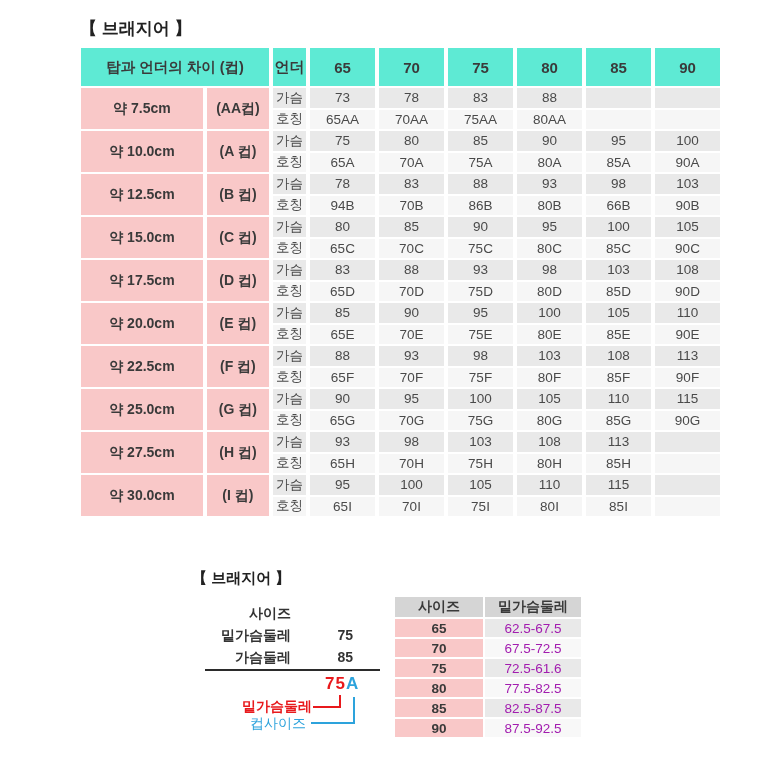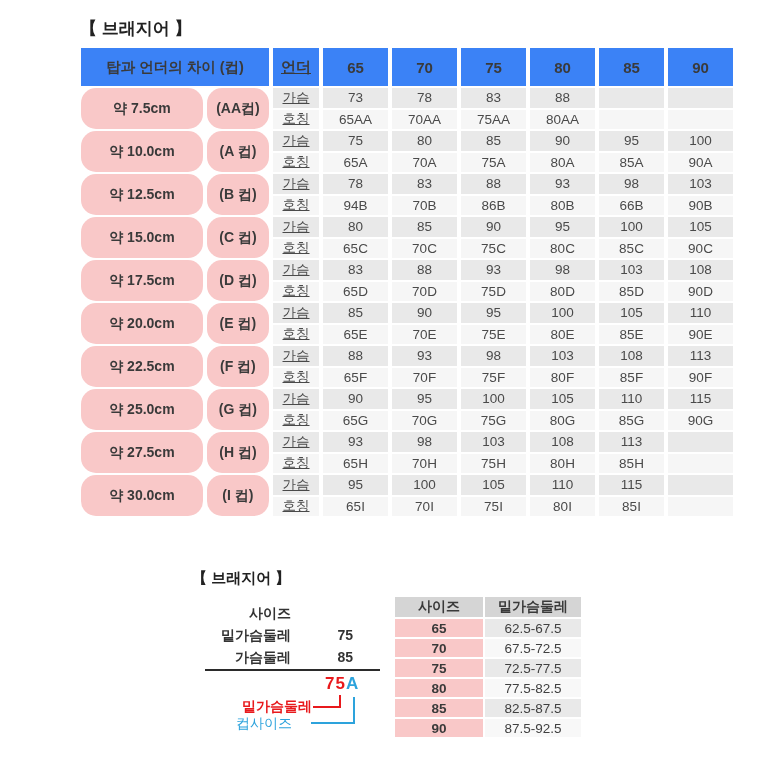--- a/index.html
+++ b/index.html
@@ -6,50 +6,50 @@
   .page{
     position:relative;width:780px;height:780px;background:#ffffff;overflow:hidden;
     font-family:"Liberation Sans","DejaVu Sans",sans-serif;color:#3d3d3d;
   }
   .top-title{position:absolute;left:80px;top:17px;font-size:17px;font-weight:bold;color:#222;}
   .bottom-title{position:absolute;left:192px;top:569px;font-size:15px;font-weight:bold;color:#222;}
 
   
   table.big{position:absolute;left:77px;top:46px;border-collapse:separate;border-spacing:4px 2px;}
   table.big th,table.big td{text-align:center;vertical-align:middle;padding:0;}
-  table.big .gh{background:#3b82f6;font-weight:bold;font-size:15px;color:#3a3a3a;height:38px;}
+  table.big .gh{background:#5eead4;font-weight:bold;font-size:15px;color:#3a3a3a;height:38px;}
   table.big .c-corner{width:188px;font-size:14.5px;}
-  table.big .c-lbl{width:46px;text-decoration:underline;}
+  table.big .c-lbl{width:33px;}
   table.big .c-val{width:65px;}
   table.big td{height:19.5px;font-size:13.5px;color:#4a4a4a;}
-  table.big td.diff{background:#f9c8c8;font-weight:bold;font-size:14px;color:#3a3a3a;border-radius:15px;}
+  table.big td.diff{background:#f9c8c8;font-weight:bold;font-size:14px;color:#3a3a3a;}
   table.big td.c-diff{width:94px;}
   table.big td.c-cup{width:48px;}
   table.big tr.bust-row td.lbl,table.big tr.bust-row td.val{background:#e9e9e9;}
   table.big tr.name-row td.lbl,table.big tr.name-row td.val{background:#f6f6f6;}
 
   
   .lg-row{position:absolute;left:200px;width:153px;height:17px;display:flex;font-size:14px;font-weight:bold;color:#333;}
   .lg-label{flex:1;text-align:right;}
   .lg-value{width:62px;text-align:right;}
   .lg-divider{position:absolute;left:205px;top:669px;width:175px;height:2px;background:#2b2b2b;}
   .lg-example{position:absolute;left:325px;top:674px;font-size:17px;font-weight:bold;letter-spacing:1px;}
   .lg-callout-under{position:absolute;left:229px;top:698px;width:83px;text-align:right;font-size:14px;font-weight:bold;}
-  .lg-callout-cup{position:absolute;left:227px;top:715px;width:65px;text-align:right;font-size:14px;}
+  .lg-callout-cup{position:absolute;left:241px;top:715px;width:65px;text-align:right;font-size:14px;}
   .conn{position:absolute;}
 
   
   table.mini{position:absolute;left:393px;top:595px;border-collapse:separate;border-spacing:2px;}
   table.mini th,table.mini td{text-align:center;vertical-align:middle;padding:0;}
   table.mini th{background:#d5d5d5;font-weight:bold;font-size:14px;color:#3a3a3a;height:20px;}
   table.mini .m-size{width:88px;}
   table.mini .m-range{width:96px;}
   table.mini td{height:18px;font-size:13.5px;}
   table.mini td.msize{background:#f9c8c8;font-weight:bold;color:#3a3a3a;}
-  table.mini td.mrange{color:#404040;margin-left:36px;}
+  table.mini td.mrange{color:#a21caf;margin-left:36px;}
   table.mini tr:nth-child(odd) td.mrange{background:#e9e9e9;}
   table.mini tr:nth-child(even) td.mrange{background:#f8f8f8;}
   .unit-note{position:absolute;left:393px;top:745px;width:190px;text-align:right;font-size:13px;font-weight:bold;color:#3d3d3d;}
 </style>
 </head>
 <body>
 
 <div class="page">
 
   <div class="top-title">【 브래지어 】</div>
@@ -309,21 +309,21 @@
         <tr>
           <td class="msize">65</td>
           <td class="mrange">62.5-67.5</td>
         </tr>
         <tr>
           <td class="msize">70</td>
           <td class="mrange">67.5-72.5</td>
         </tr>
         <tr>
           <td class="msize">75</td>
-          <td class="mrange">72.5-77.5</td>
+          <td class="mrange">72.5-61.6</td>
         </tr>
         <tr>
           <td class="msize">80</td>
           <td class="mrange">77.5-82.5</td>
         </tr>
         <tr>
           <td class="msize">85</td>
           <td class="mrange">82.5-87.5</td>
         </tr>
         <tr>

